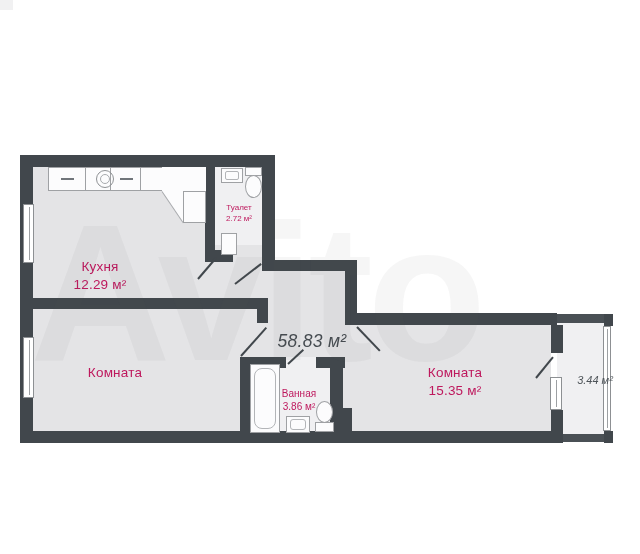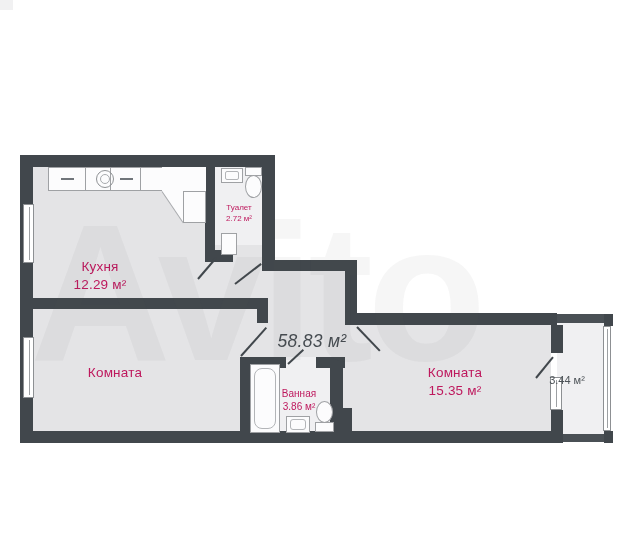--- a/index.html
+++ b/index.html
@@ -134,17 +134,17 @@
   <div class="lbl lbl-xs" style="left:273px;top:387px;width:52px;">
     <div class="nm">Ванная</div>
     <div class="ar">3.86 м²</div>
   </div>
 
   <div class="lbl" style="left:395px;top:364px;width:120px;">
     <div class="nm">Комната</div>
     <div class="ar">15.35 м²</div>
   </div>
 
-  <div id="balcony-area" style="left:544px;top:374px;width:46px;">3.44 м²</div>
+  <div id="balcony-area" style="left:572px;top:374px;width:46px;font-style:italic;">3.44 м²</div>
 
   <div id="watermark">Avito</div>
 
 </div>
 
 </body></html>

